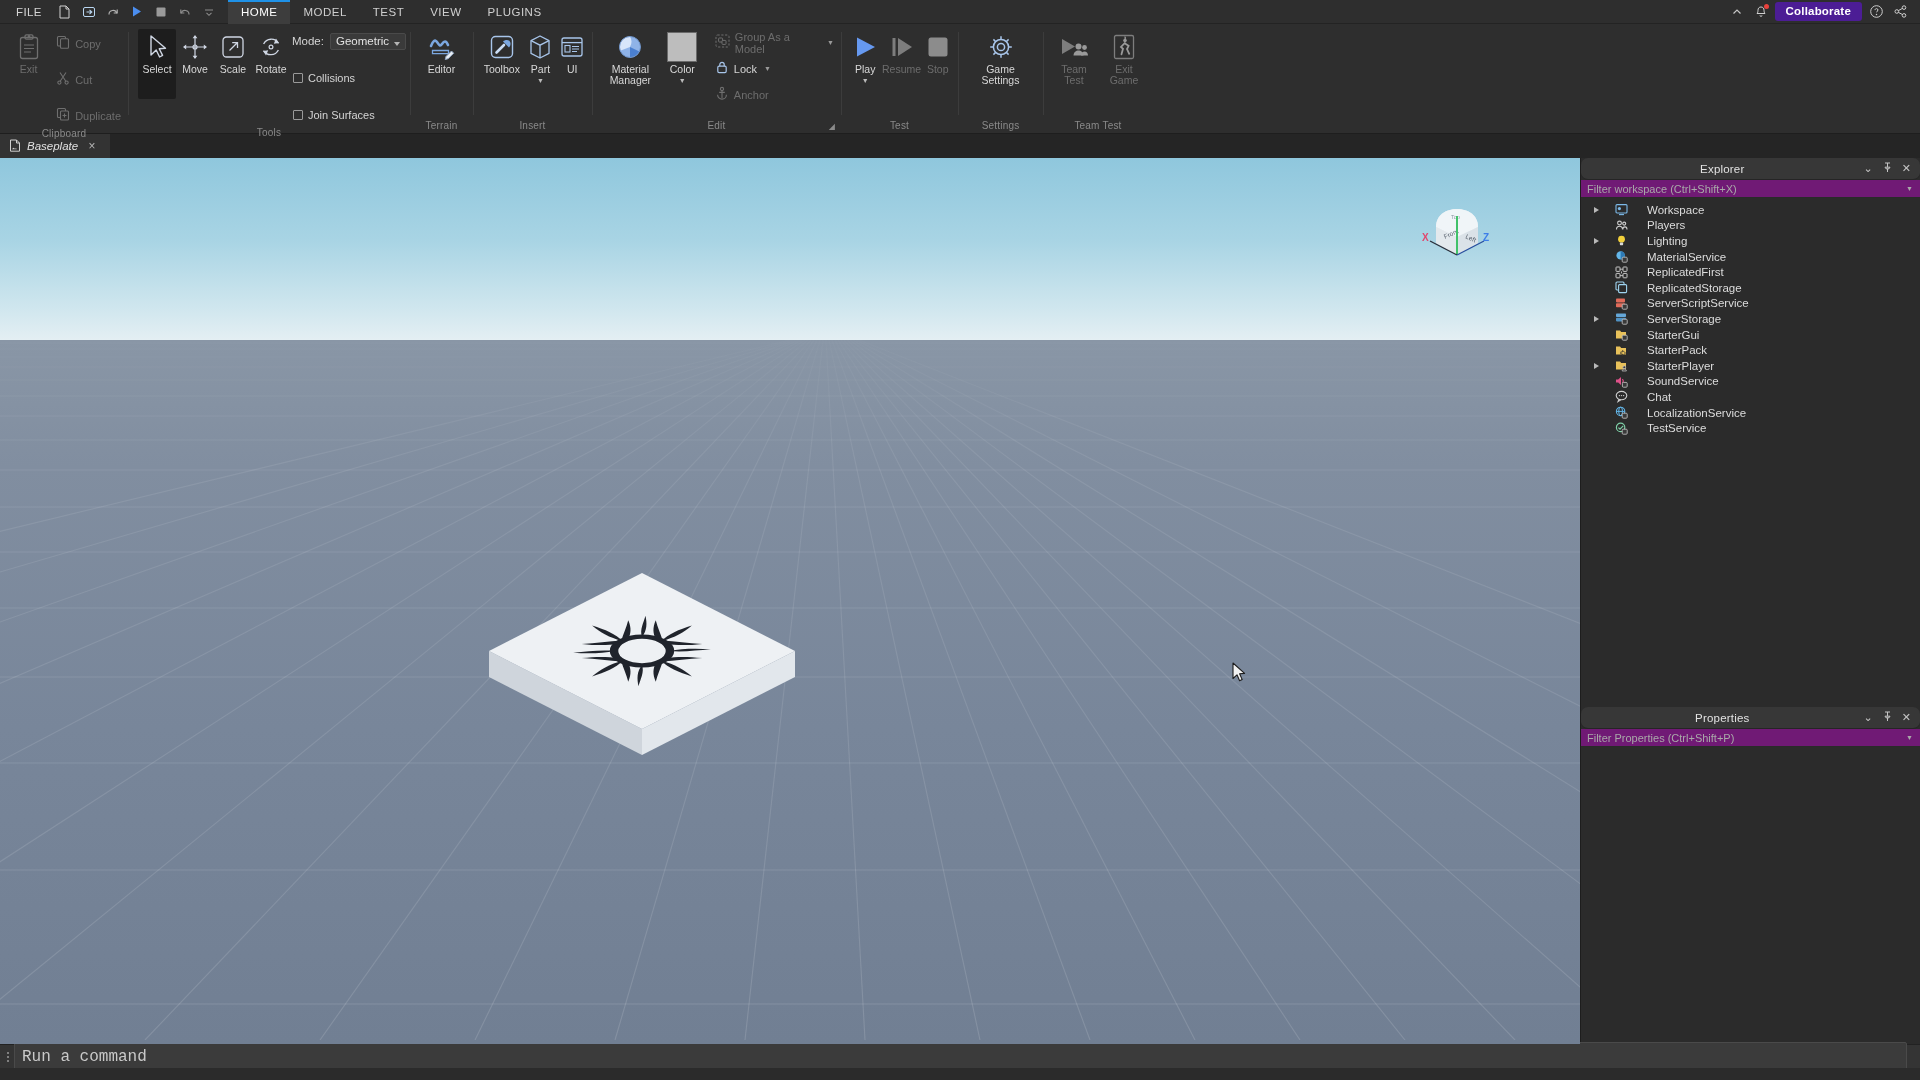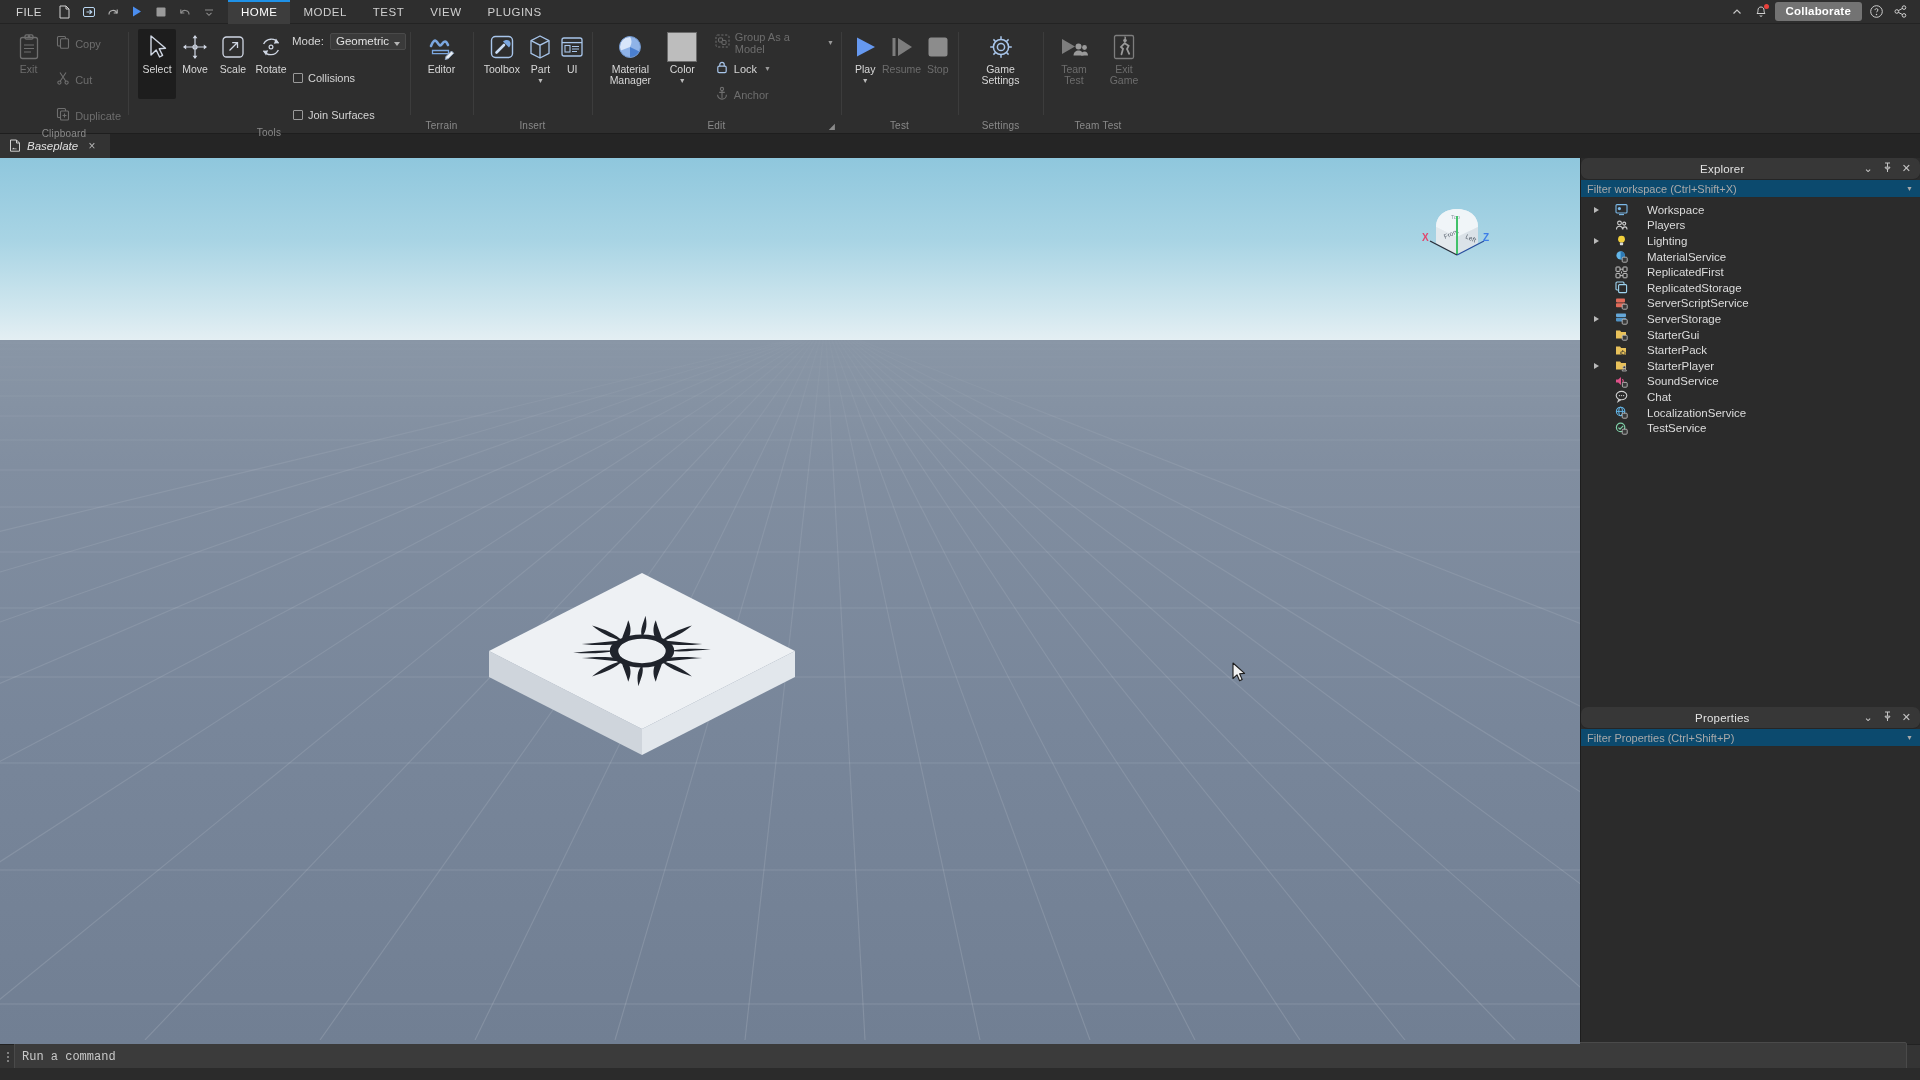--- a/index.html
+++ b/index.html
@@ -34,21 +34,21 @@
     height: 24px; line-height: 25px; cursor: default; position: relative;
   }
   .rtab.active { background: #3d3d3d; color: #ffffff; }
   .rtab.active::before {
     content:""; position:absolute; left:0; right:0; top:0; height:2px; background:#1f92e8;
   }
   .menubar .mb-right {
     margin-left: auto; display: flex; align-items: center; gap: 4px; padding-right: 10px;
   }
   .collab-btn {
-    background: #737373; color: #fff; font-size: 11.5px; font-weight: bold;
+    background: #4c1d95; color: #fff; font-size: 11.5px; font-weight: bold;
     padding: 3px 11px 4px; border-radius: 3px; cursor: default; letter-spacing: .2px;
   }
   .icon-btn { width: 20px; height: 20px; display:flex; align-items:center; justify-content:center; cursor:default; position:relative; }
   .notif-dot { position:absolute; top:2px; right:2px; width:5px; height:5px; background:#e8413c; border-radius:50%; }
 
   
   .ribbon {
     height: 110px; background: #2e2e2e; display: flex; align-items: stretch;
     flex: none; position: relative; border-bottom: 1px solid #1e1e1e;
   }
@@ -128,21 +128,21 @@
   .panel { display:flex; flex-direction:column; min-height:0; }
   .panel-title {
     height:22px; background:#373737; display:flex; align-items:center; position:relative; flex:none;
     border-bottom:1px solid #252525;
     border-radius:7px;
   }
   .panel-title .pt-text { flex:1; text-align:center; font-size:11.5px; color:#e2e2e2; letter-spacing:.2px; }
   .panel-title .pt-btns { display:flex; align-items:center; gap:9px; padding-right:9px; }
   .panel-title .pt-btns span { font-size:11px; color:#c6c6c6; cursor:default; line-height:11px; }
   .filterbar {
-    height:18px; background:#0c4a6e; display:flex; align-items:center; flex:none;
+    height:18px; background:#701a75; display:flex; align-items:center; flex:none;
     padding:0 4px 0 6px; border-bottom:1px solid #2a2a2a;
   }
   .filterbar .ftext { flex:1; font-size:11px; color:#a9a9a9; }
   .filterbar .fcaret { font-size:7px; color:#a9a9a9; padding-right:3px; }
   .treebody { flex:1; overflow:hidden; background:#2b2b2b; padding-top:4px; }
   .trow { height:15.6px; display:flex; align-items:center; padding-left:9px; gap:12px; cursor:default; }
   .trow .arrow { width:13px; display:flex; align-items:center; justify-content:center; }
   .trow .arrow i {
     display:block; width:0;height:0;
     border-top:3.5px solid transparent; border-bottom:3.5px solid transparent; border-left:5px solid #b9b9b9;
@@ -154,21 +154,21 @@
   
   .cmdbar {
     height:24px; background:#343434; flex:none; display:flex; align-items:center;
     border-top:1px solid #222; padding-left:4px;
   }
   .cmd-dots { width:10px; display:flex; flex-direction:column; gap:2px; align-items:center; padding-right:2px;}
   .cmd-dots b { width:2px;height:2px;background:#9a9a9a;display:block;border-radius:50%; }
   .cmd-input {
     flex:1; height:30px; background:#3b3b3b; border:1px solid #4a4a4a; border-radius:2px;
     display:flex; align-items:center; padding-left:7px;
-    font-family:"Liberation Mono", monospace; font-size:12px; color:#c9c9c9;
+    font-family:"Liberation Mono", monospace; font-size:16px; color:#c9c9c9;
     margin-right:13px;
   }
   .statusbar { height:12px; background:#2b2b2b; flex:none; }
 </style>
 </head>
 <body>
 
 <div id="app">
 
   <div class="menubar">

